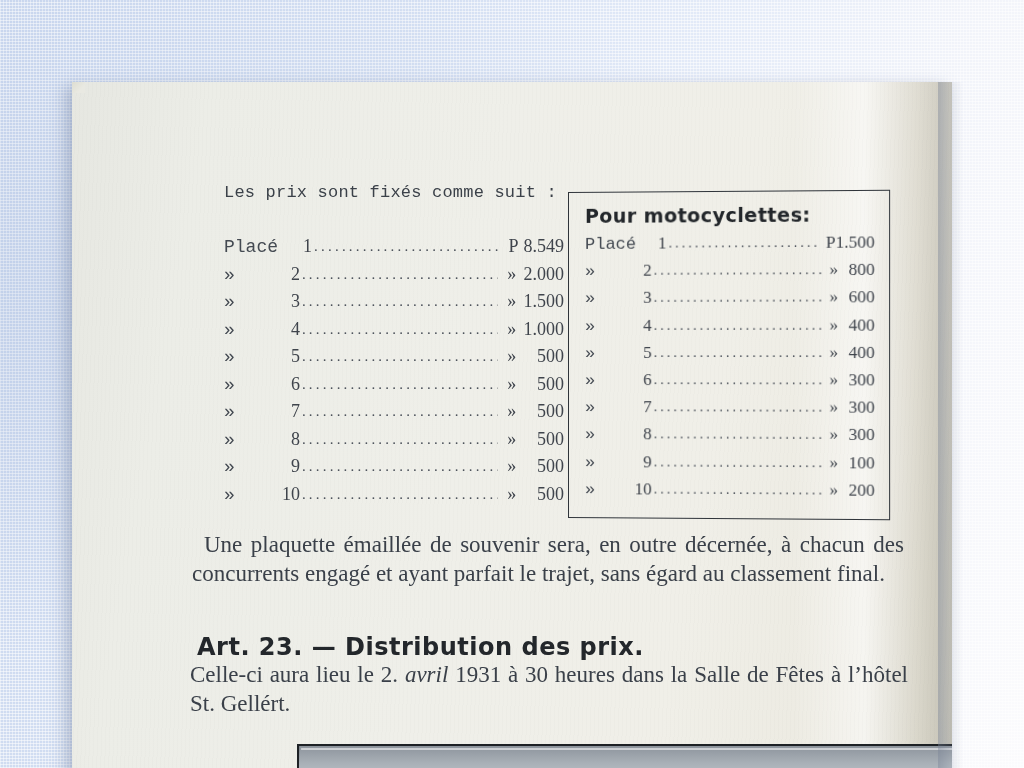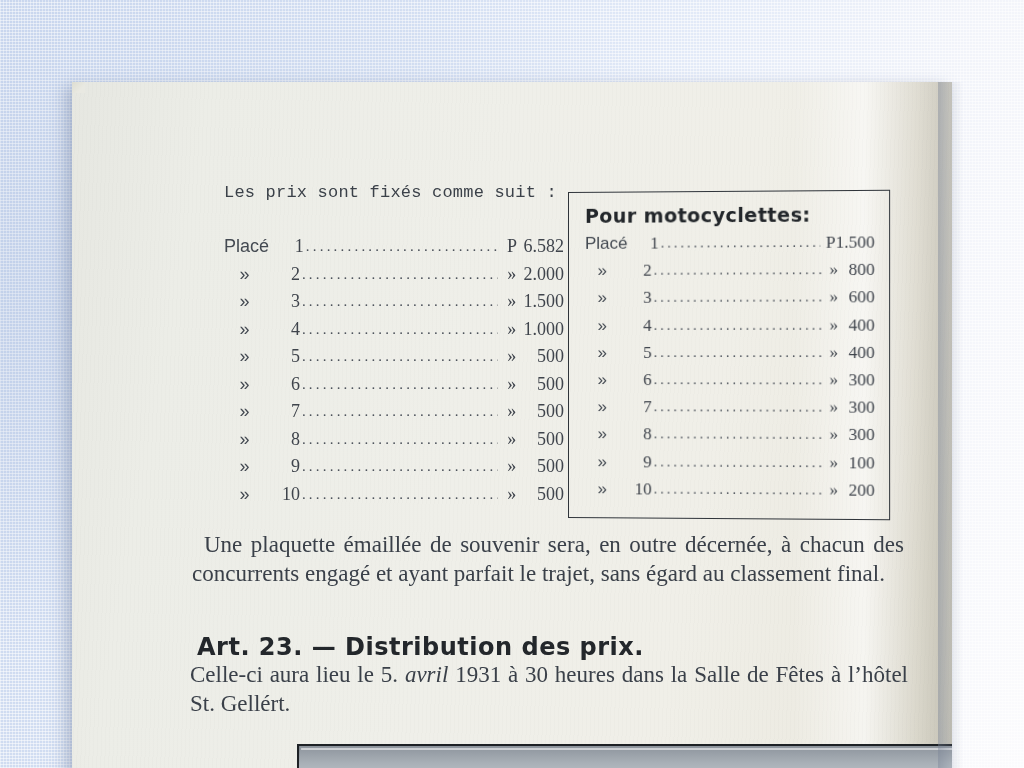--- a/index.html
+++ b/index.html
@@ -63,22 +63,22 @@
     font-family:"DejaVu Sans","Liberation Sans",sans-serif;
     font-weight:700;font-size:19px;color:#22262a;letter-spacing:.4px;
   }
   #auto-head{position:absolute;left:166px;top:125px;}
   #moto-head{position:absolute;left:16px;top:12px;}
 
   
   .prize-list{position:absolute;}
   .prow{display:flex;align-items:baseline;line-height:1;}
   .p-label{
-    font-family:Liberation Sans, sans-serif;
-    color:#444a52;text-align:center;white-space:pre;
+    font-family:Liberation Mono, monospace;
+    color:#444a52;text-align:left;white-space:pre;
   }
   .p-rank{
     font-family:"Liberation Serif","DejaVu Serif",serif;
     color:#3f444c;text-align:right;
   }
   .p-dots{
     flex:1 1 auto;overflow:hidden;white-space:nowrap;
     color:#4a5059;letter-spacing:3.2px;font-size:15px;
     position:relative;top:-1px;
   }
@@ -161,21 +161,21 @@
 
     <div id="lead22" class="serif">Les prix sont fixés comme suit :</div>
 
 
     <div id="auto-list" class="prize-list">
         <div class="prow">
           <span class="p-label">Placé</span>
           <span class="p-rank">1</span>
           <span class="p-dots">........................................</span>
           <span class="p-cur">P</span>
-          <span class="p-amt">6.582</span>
+          <span class="p-amt">8.549</span>
         </div>
         <div class="prow">
           <span class="p-label">»</span>
           <span class="p-rank">2</span>
           <span class="p-dots">........................................</span>
           <span class="p-cur">»</span>
           <span class="p-amt">2.000</span>
         </div>
         <div class="prow">
           <span class="p-label">»</span>
@@ -309,20 +309,20 @@
             <span class="p-amt">200</span>
           </div>
         </div>
     </div>
 
     <div id="para1" class="para">Une plaquette émaillée de souvenir sera, en outre décernée, à chacun des concurrents engagé et ayant parfait le trajet, sans égard au classement final.</div>
 
     <div id="art23" class="h-art">Art. 23. — Distribution des prix.</div>
 
     <div id="para2" class="para">
-      <span>Celle-ci aura lieu le 5. </span><span class="it">avril</span><span> 1931 à 30 heures dans la Salle de Fêtes à l’hôtel St. Gellért.</span>
+      <span>Celle-ci aura lieu le 2. </span><span class="it">avril</span><span> 1931 à 30 heures dans la Salle de Fêtes à l’hôtel St. Gellért.</span>
     </div>
 
     <div id="bottom-fig"></div>
   </div>
 </div>
 
 <div id="curl"></div>
 
 </body></html>

